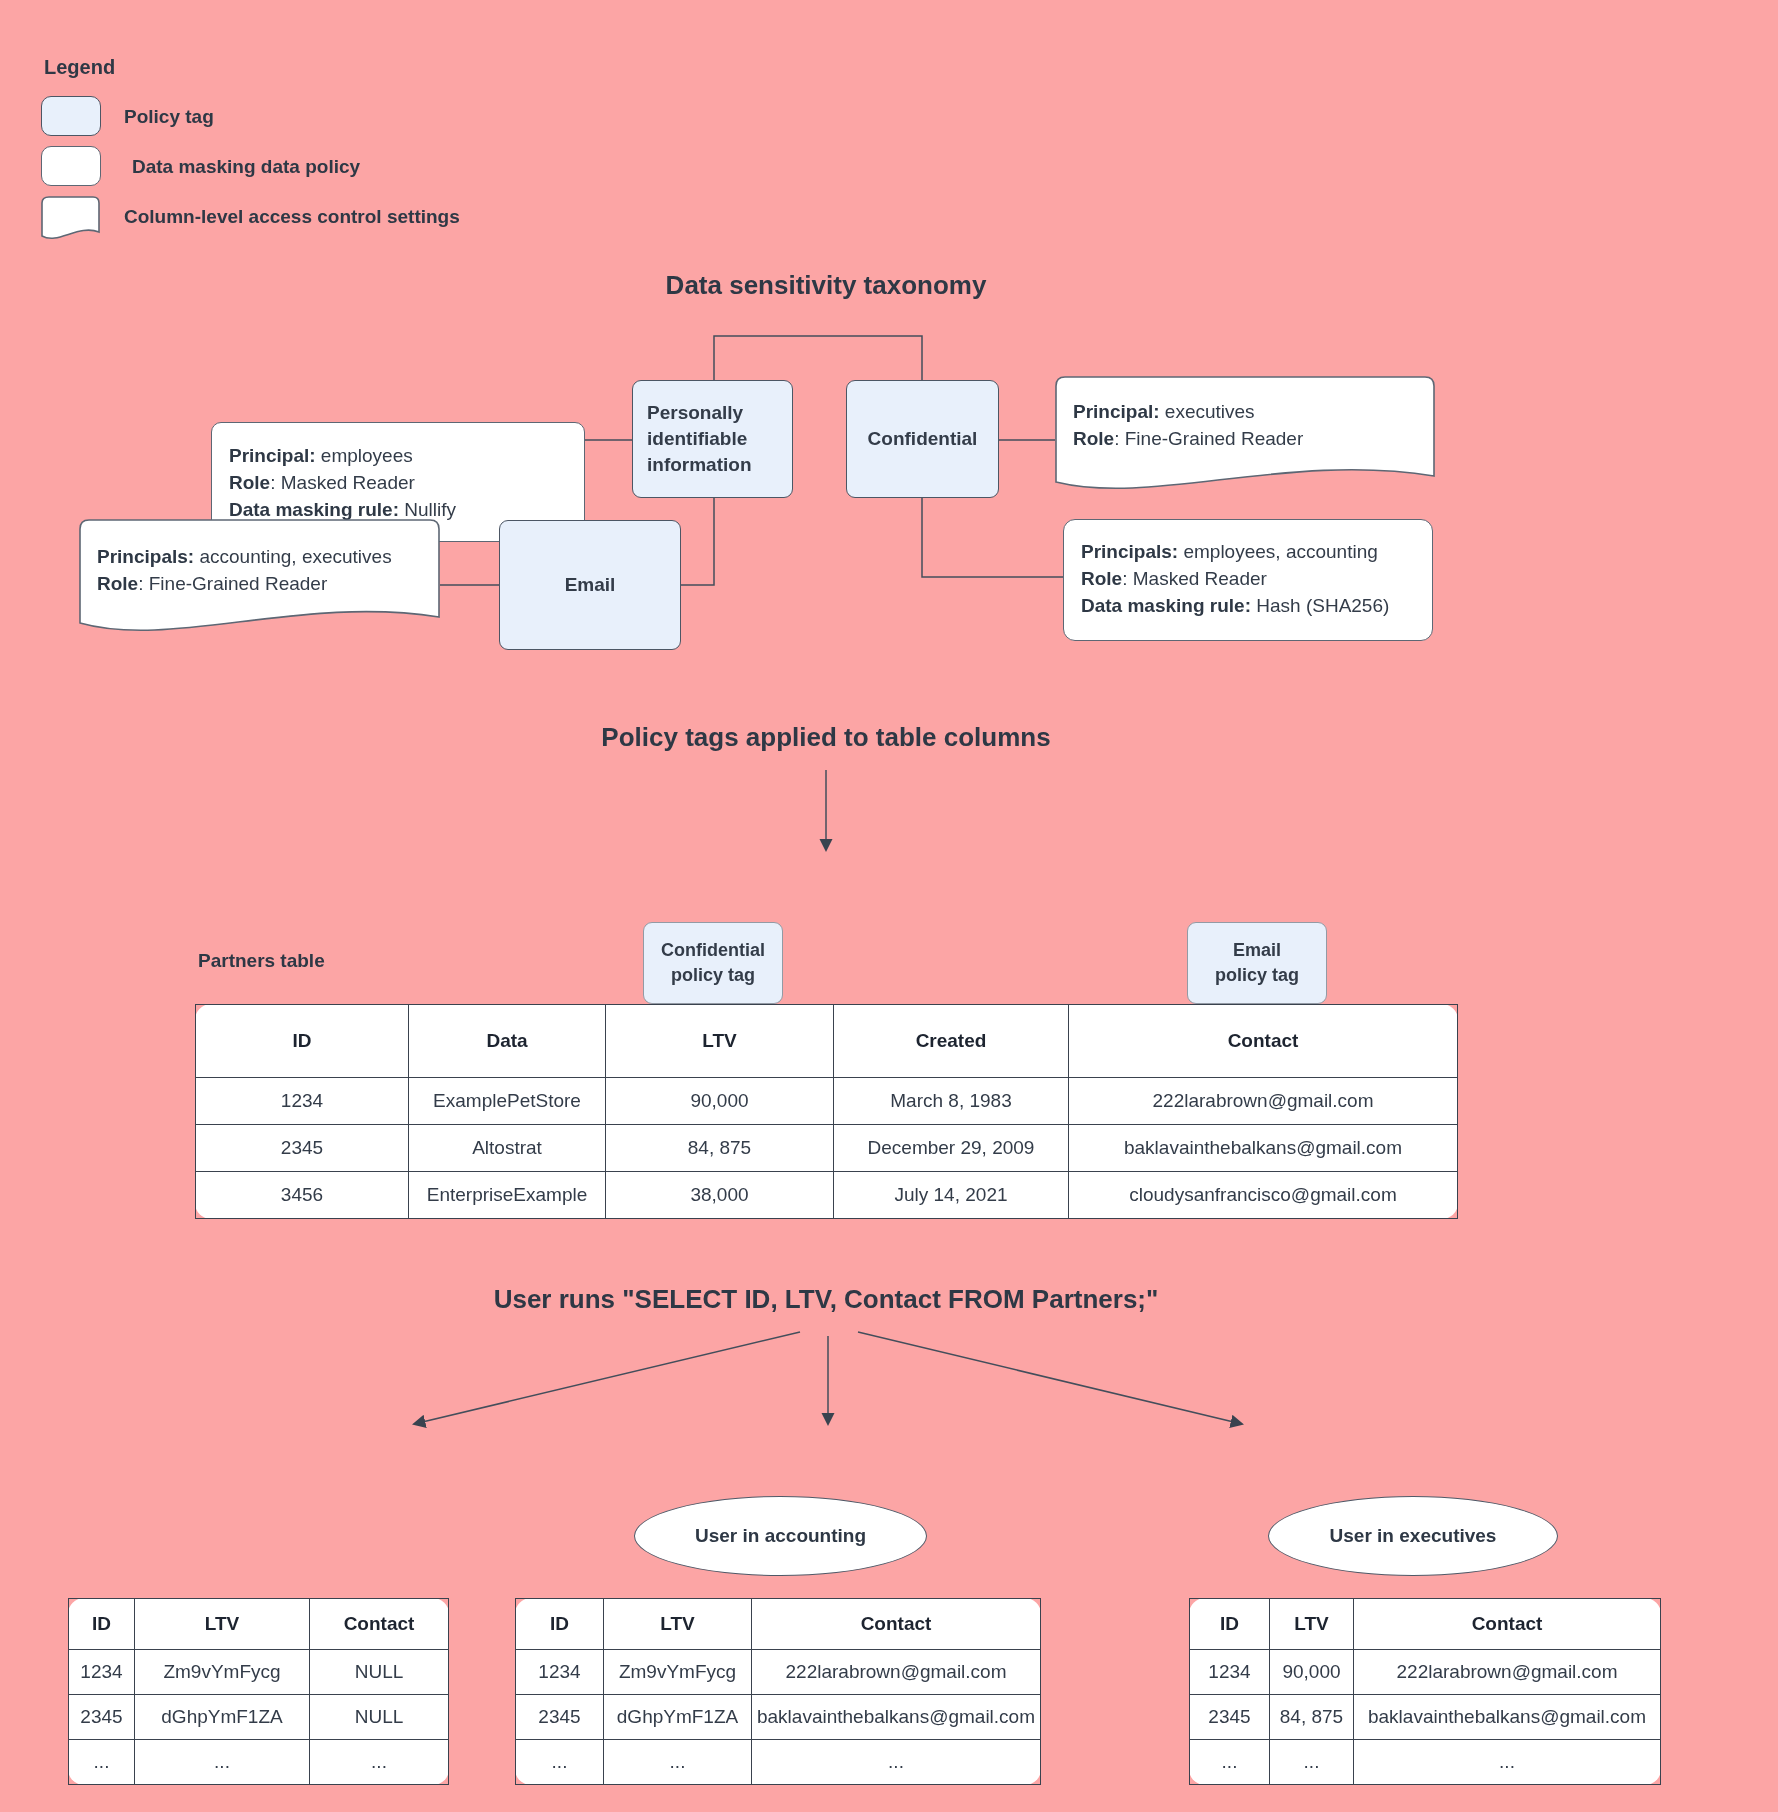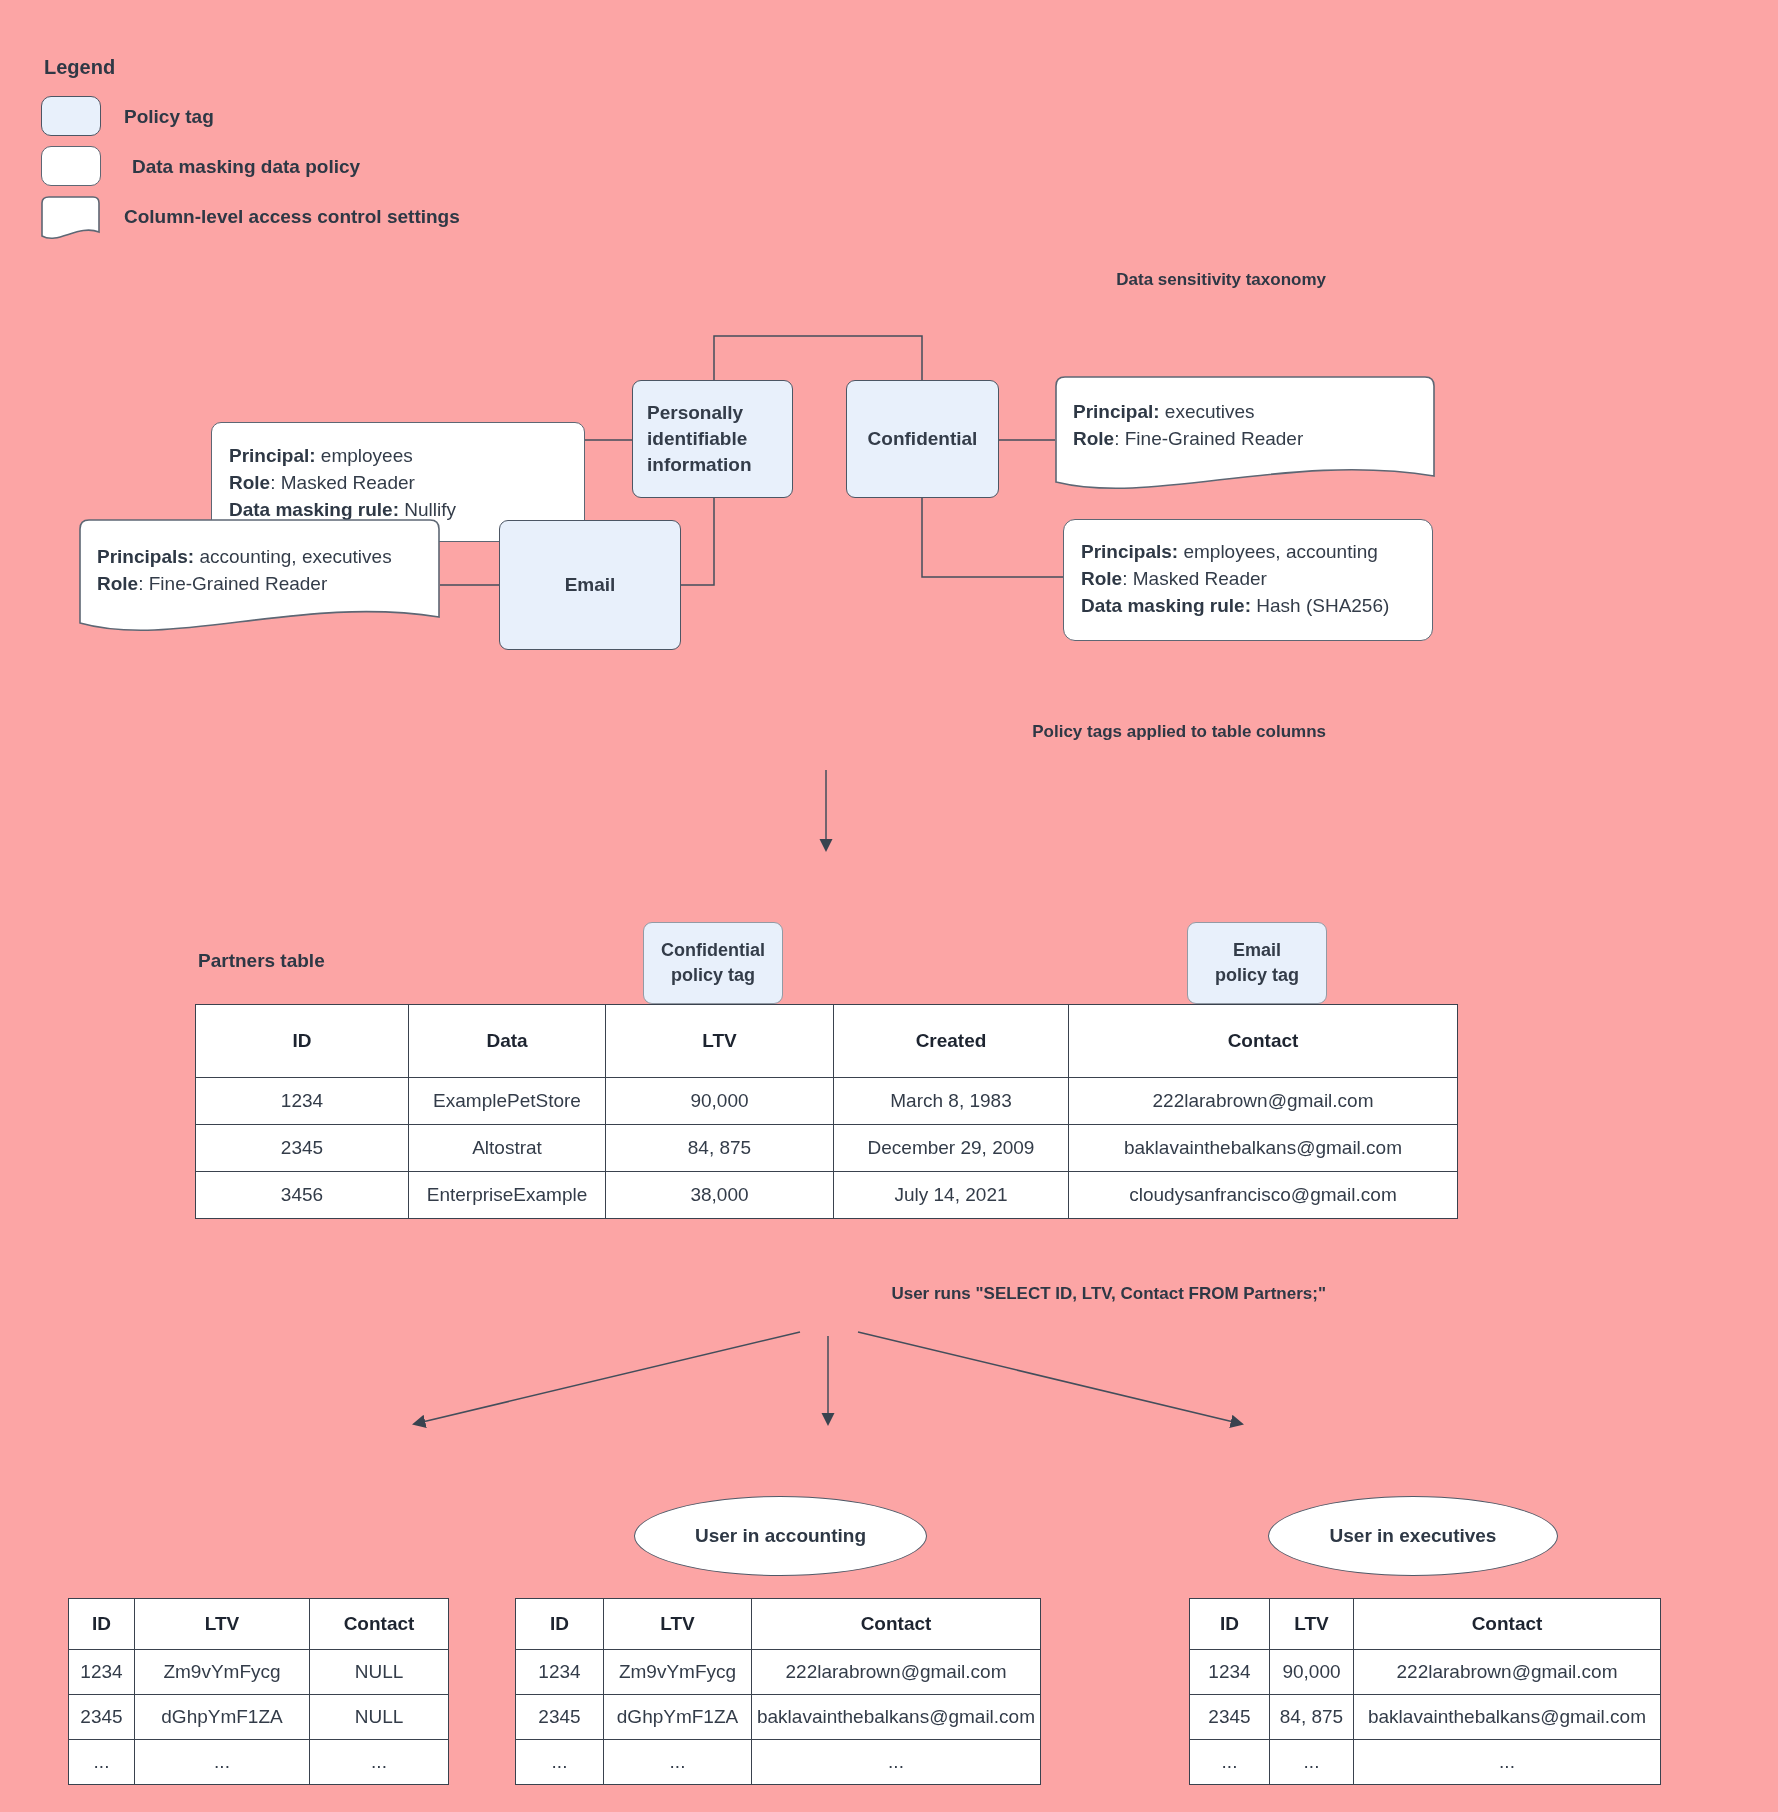--- a/index.html
+++ b/index.html
@@ -8,42 +8,42 @@
     --grid-border:#3a424e; --wire:#434e5b;
   }
   html,body{margin:0;padding:0;background:#fff;}
   #canvas{
     position:relative;width:1778px;height:1812px;background:#fca5a5;
     font-family:"Liberation Sans",sans-serif;color:var(--text);overflow:hidden;
   }
   .abs{position:absolute;box-sizing:border-box;}
   .wires{position:absolute;left:0;top:0;z-index:0;}
   .node{z-index:1;}
-  .title{font-weight:bold;font-size:17px;color:var(--title);text-align:right;z-index:1;}
+  .title{font-weight:bold;font-size:26px;color:var(--title);text-align:center;z-index:1;}
   .bluebox{background:var(--blue-fill);border:1.6px solid var(--blue-border);border-radius:9px;
     display:flex;align-items:center;z-index:1;}
   .bluebox .tag-text{font-weight:bold;font-size:19px;line-height:26px;padding:0 14px;}
   .bluebox.center{justify-content:center;}
   .whitebox{background:#fff;border:1.6px solid var(--box-border);border-radius:10px;z-index:1;}
   .plines{font-size:19px;line-height:27px;color:var(--text);}
   .plines b{color:var(--title);}
   .padbox{padding:19px 10px 0 17px;}
   .docshape{z-index:1;}
   .docshape svg{position:absolute;left:0;top:0;}
   .doc-text{position:absolute;left:18px;right:8px;}
   .chip{background:var(--blue-fill);border:1.5px solid var(--chip-border);border-radius:9px;
     display:flex;flex-direction:column;align-items:center;justify-content:center;z-index:1;}
   .chip span{font-weight:bold;font-size:18px;line-height:25px;}
   .label{font-weight:bold;font-size:19px;color:var(--title);z-index:1;}
   .legend-title{font-weight:bold;font-size:20px;color:var(--title);}
   .legend-item-label{font-weight:bold;font-size:19px;color:var(--title);}
   .lgd-box{width:60px;height:40px;border-radius:10px;box-sizing:border-box;}
   .ellipse{border:1.6px solid #4f5967;border-radius:50%;display:flex;align-items:center;
     justify-content:center;font-weight:bold;font-size:19px;color:var(--title);background:#fff;z-index:1;}
-  table.grid{border-collapse:collapse;table-layout:fixed;background:#fff;z-index:1;position:absolute;}
+  table.grid{border-collapse:collapse;table-layout:fixed;background:#fff;z-index:1;position:absolute;border-radius:16px;}
   .grid th,.grid td{border:1px solid var(--grid-border);text-align:center;vertical-align:middle;
     font-size:19px;color:var(--text);padding:0 2px;overflow:hidden;white-space:nowrap;}
   .grid th{font-weight:bold;color:#1d2430;}
   .partners-grid th{height:72px;}
   .partners-grid td{height:46px;}
   .result-grid th{height:50px;}
   .result-grid td{height:44px;}
 </style>
 </head>
 <body>

